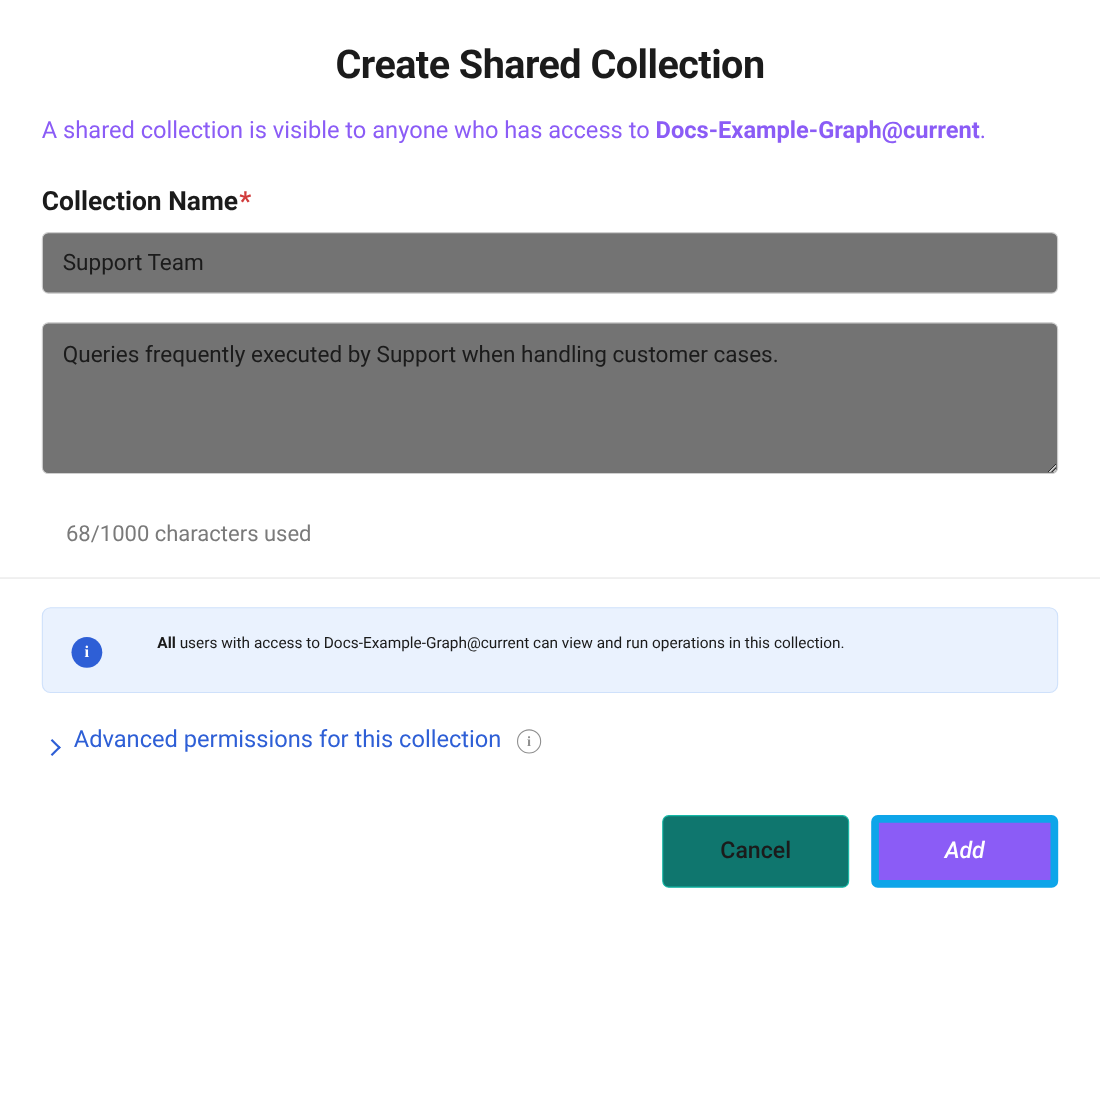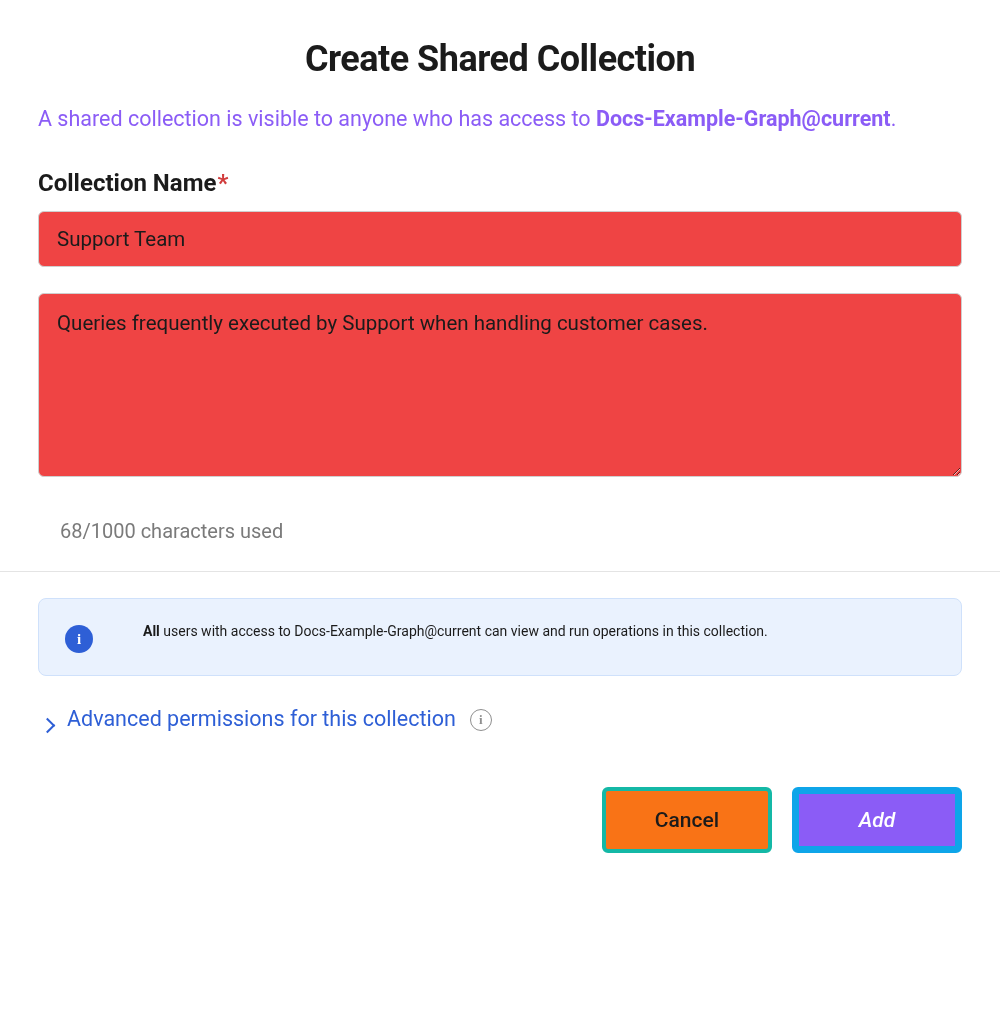--- a/index.html
+++ b/index.html
@@ -43,25 +43,25 @@
       color: #d13c3c;
       margin-left: 1px;
     }
     .text-input {
       width: 100%;
       font-size: 20.5px;
       font-family: inherit;
       padding: 15px 18px;
       border: 1px solid #cfcfcf;
       border-radius: 6px;
-      background: #ef4444;
+      background: #737373;
       color: #1b1b1b;
     }
     textarea.text-input {
-      height: 184px;
+      height: 138px;
       resize: both;
       line-height: 1.4;
     }
     .char-count {
       font-size: 20px;
       color: #7a7a7a;
       margin-top: 38px;
       margin-left: 22px;
     }
     .divider {
@@ -151,22 +151,22 @@
       font-size: 21px;
       font-weight: 500;
       font-family: inherit;
       padding: 14px 0;
       border-radius: 6px;
       cursor: pointer;
       min-width: 170px;
       text-align: center;
     }
     .btn-secondary {
-      background: #f97316;
-      border: 4px solid #14b8a6;
+      background: #0f766e;
+      border: 1px solid #14b8a6;
       color: #1b1b1b;
     }
     .btn-primary {
       background: #8b5cf6;
       border: 7px solid #0ea5e9;
       color: #fff;
       font-style: italic;
     }
   </style>
 </head>

